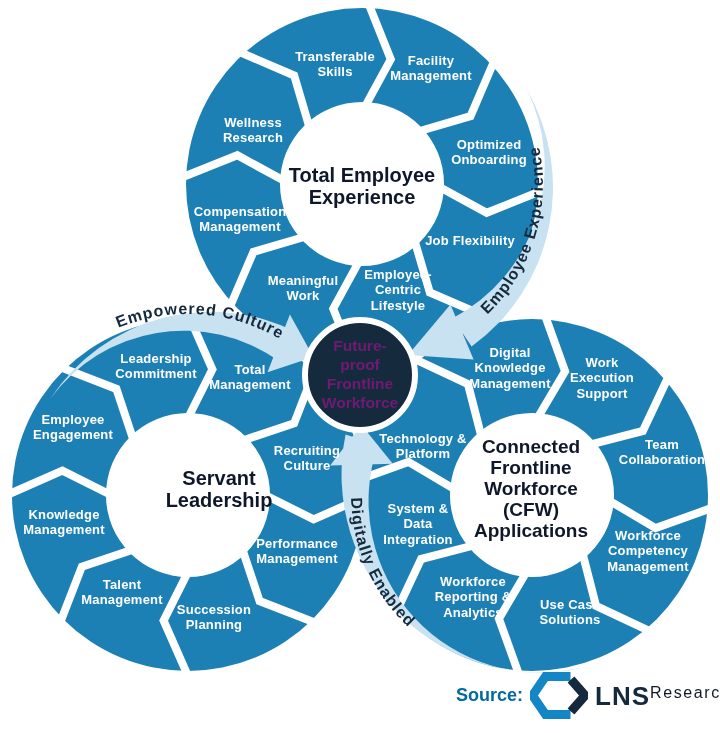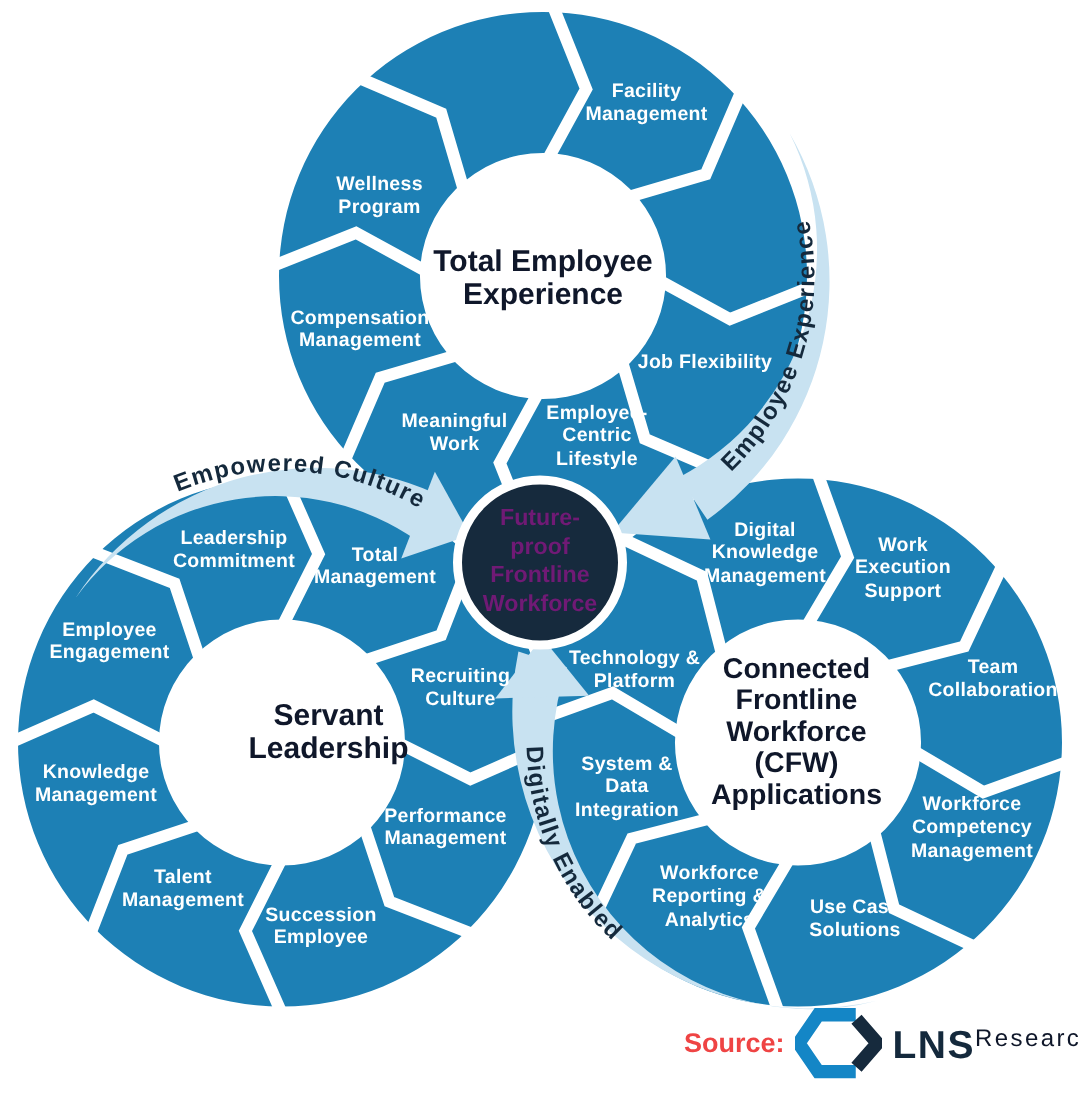--- a/index.html
+++ b/index.html
@@ -19,21 +19,21 @@
   .ring-title.small{font-size:19px;line-height:1.1;}
   .center-label{
     position:absolute;left:360px;top:375px;transform:translate(-50%,-50%);
     color:#701a75;font-weight:bold;font-size:15.5px;line-height:1.22;
     text-align:center;white-space:pre-line;pointer-events:none;
   }
   .source-row{
     position:absolute;left:456px;top:672px;
     display:flex;align-items:center;gap:7px;
   }
-  .source-label{font-size:18px;font-weight:bold;color:#ef4444;}
+  .source-label{font-size:18px;font-weight:bold;color:#0369a1;}
   .brand{display:flex;flex-direction:row;line-height:1;}
   .brand-name{font-size:26px;font-weight:bold;color:#14293c;letter-spacing:1px;}
   .brand-sub{font-size:16px;color:#0f172a;letter-spacing:1.6px;margin-top:2px;}
 </style>
 </head>
 <body>
 
 <div class="stage">
 
   <svg class="diagram" width="720" height="733" viewBox="0 0 720 733">
@@ -123,43 +123,47 @@
 Frontline
 Workforce
 (CFW)
 Applications</div>
 
   <div class="center-label">Future-
 proof
 Frontline
 Workforce</div>
 
+  <div class="seg-label" style="left:335px;top:64px;">Transferable
+Skills</div>
   <div class="seg-label" style="left:431px;top:68px;">Facility
 Management</div>
+  <div class="seg-label" style="left:489px;top:152px;">Optimized
+Onboarding</div>
   <div class="seg-label" style="left:470px;top:241px;">Job Flexibility</div>
   <div class="seg-label" style="left:398px;top:290px;">Employee-
 Centric
 Lifestyle</div>
   <div class="seg-label" style="left:303px;top:288px;">Meaningful
 Work</div>
   <div class="seg-label" style="left:240px;top:219px;">Compensation
 Management</div>
   <div class="seg-label" style="left:253px;top:130px;">Wellness
-Program</div>
+Research</div>
 
   <div class="seg-label" style="left:156px;top:366px;">Leadership
 Commitment</div>
   <div class="seg-label" style="left:250px;top:377px;">Total
 Management</div>
   <div class="seg-label" style="left:307px;top:458px;">Recruiting
 Culture</div>
   <div class="seg-label" style="left:297px;top:551px;">Performance
 Management</div>
   <div class="seg-label" style="left:214px;top:617px;">Succession
-Employee</div>
+Planning</div>
   <div class="seg-label" style="left:122px;top:592px;">Talent
 Management</div>
   <div class="seg-label" style="left:64px;top:522px;">Knowledge
 Management</div>
   <div class="seg-label" style="left:73px;top:427px;">Employee
 Engagement</div>
 
   <div class="seg-label" style="left:510px;top:368px;">Digital
 Knowledge
 Management</div>

